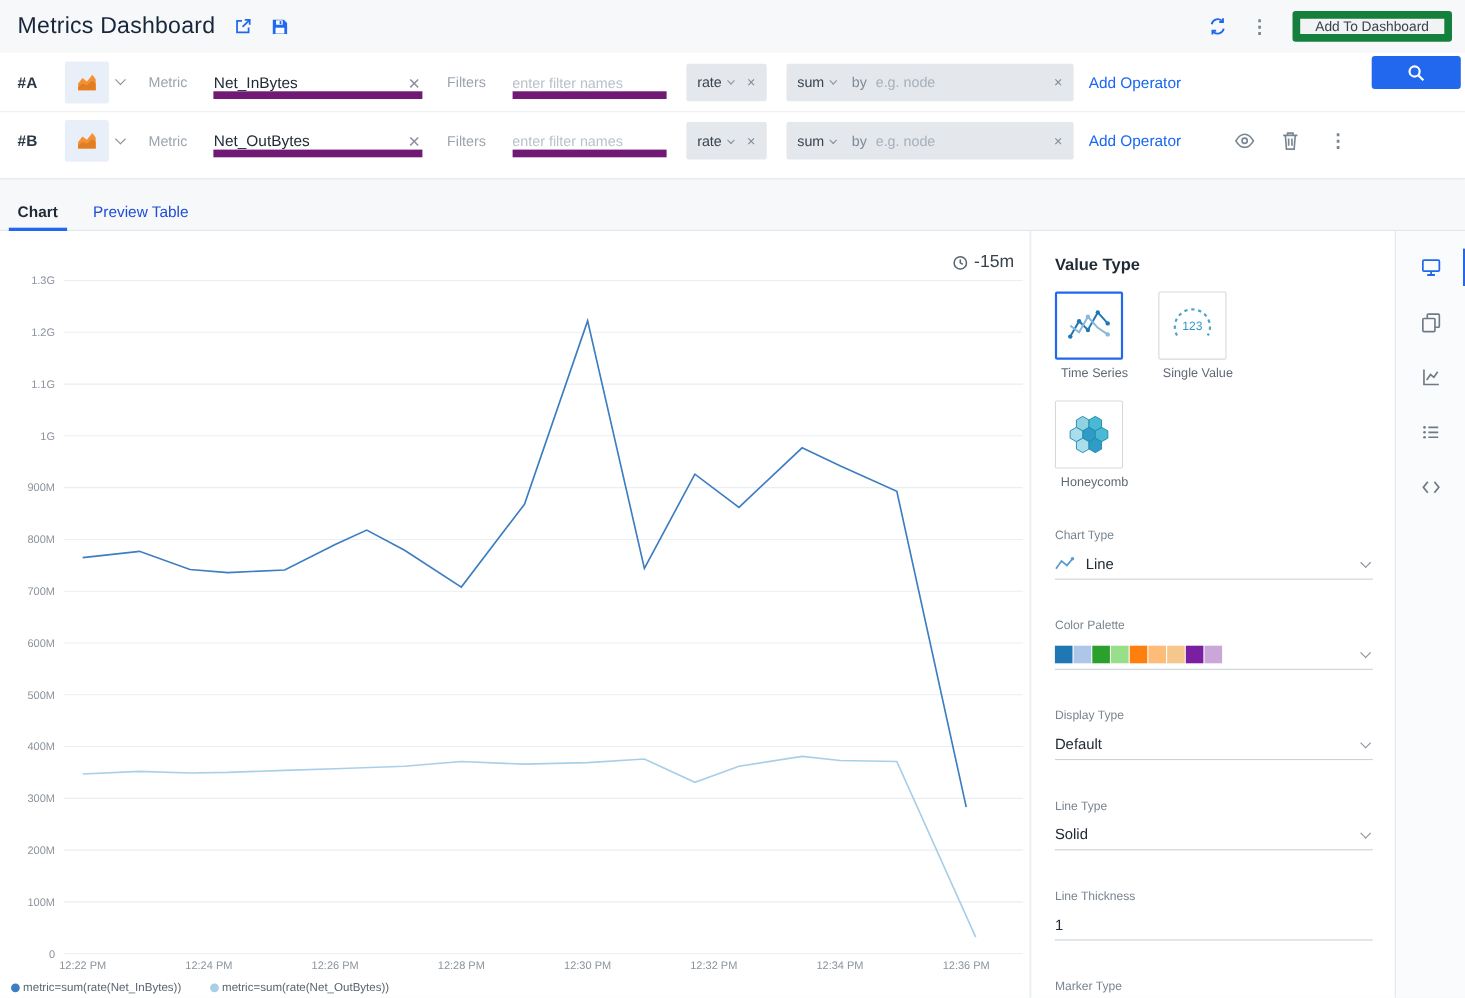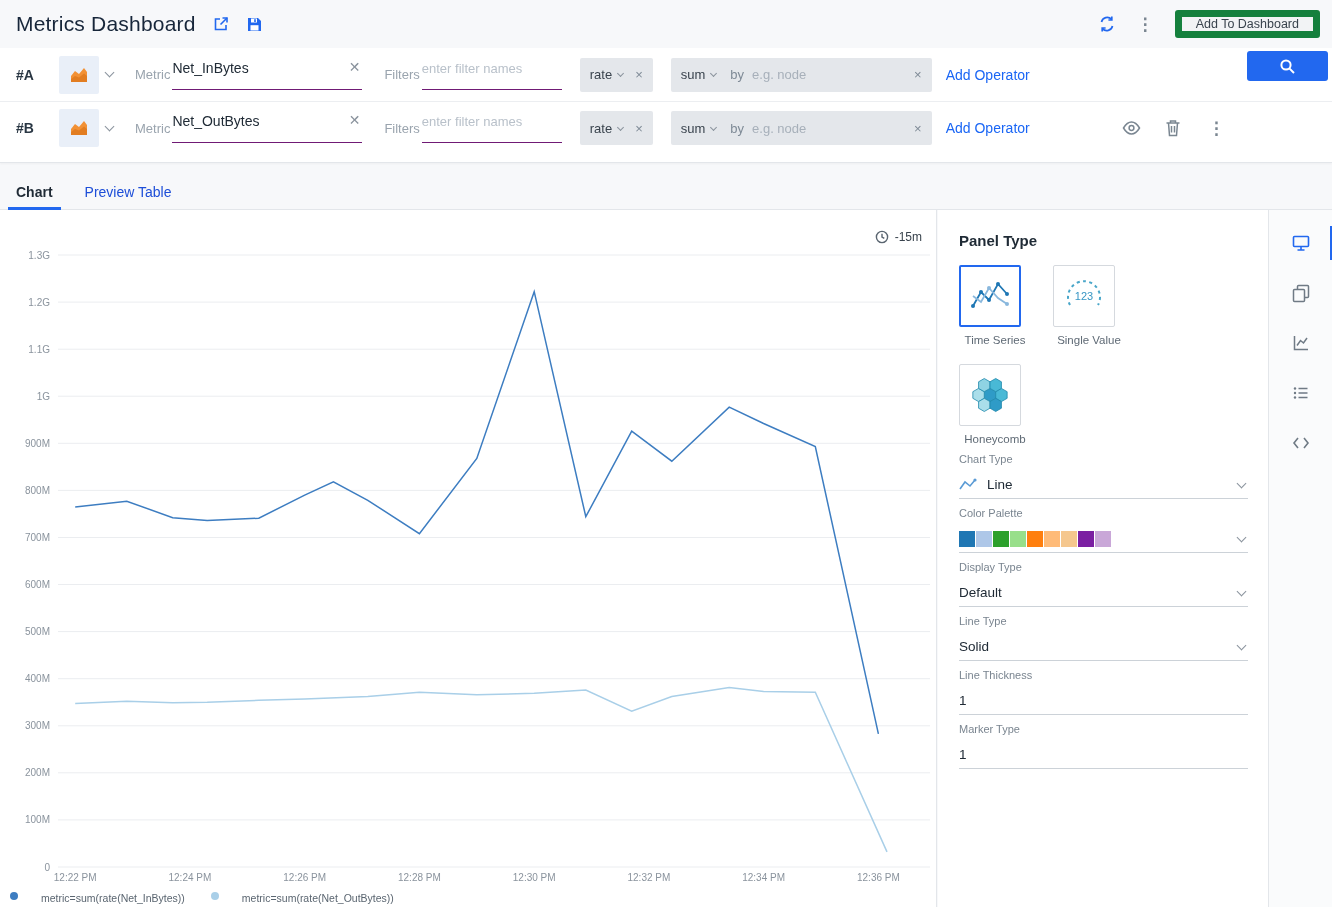--- a/index.html
+++ b/index.html
@@ -17,21 +17,21 @@
   
   .qpanel{position:absolute;top:48px;left:0;width:1332px;height:115px;background:#fff;border-bottom:1px solid #e3e6ea;box-shadow:0 1px 2px rgba(0,0,0,.04)}
   .qrow{display:flex;align-items:center;height:53px;position:relative}
   .qrow+.qrow{border-top:1px solid #eceef1}
   .qid{width:28px;margin-left:16px;font-size:14px;font-weight:700;color:#2a3744}
   .mtype{margin-left:15px;display:flex;align-items:center;cursor:pointer}
   .mtbox{width:40px;height:38px;background:#e9eff8;border-radius:2px;display:flex;align-items:center;justify-content:center}
   .chev{width:7px;height:7px;border-right:1.5px solid #8a939d;border-bottom:1.5px solid #8a939d;transform:rotate(45deg);display:inline-block;margin-left:7px;margin-top:-4px;flex:none}
   .chev.sm{width:5px;height:5px;margin-left:6px;margin-top:-2px}
   .glabel{font-size:13px;color:#9aa4ae;margin-left:22px;flex:none}
-  .ufield{border-bottom:1px solid #701a75;height:30px;display:flex;align-items:flex-start;margin-left:2px}
+  .ufield{border-bottom:7px solid #701a75;height:30px;display:flex;align-items:flex-end;margin-left:24px}
   .ufield input{border:none;outline:none;background:transparent;font-family:inherit;font-size:14px;color:#202b36;width:100%}
   .ufield input::placeholder{color:#b9c1ca;font-size:13px}
   .metricf{width:190px}
   .filterf{width:140px}
   .clearx{color:#8a939d;font-size:14px;cursor:pointer;padding:0 2px;flex:none;line-height:1}
   .chip{background:#e4e7eb;border-radius:2px;height:34px;display:flex;align-items:center;padding:0 10px;margin-left:18px;font-size:13px;color:#39434d;cursor:pointer;flex:none}
   .chip .x{margin-left:12px;color:#7e8a96;font-size:13px}
   .chip .by{color:#7e8a96;margin-left:14px}
   .chip input{border:none;background:transparent;outline:none;width:150px;margin-left:8px;font-family:inherit;font-size:13px;color:#39434d}
   .chip input::placeholder{color:#a7b0ba}
@@ -40,38 +40,38 @@
   .rowacts>span{display:inline-flex;cursor:pointer}
   .search-btn{position:absolute;top:3px;right:4px;width:81px;height:30px;background:#2268ef;border:none;border-radius:3px;cursor:pointer;display:flex;align-items:center;justify-content:center}
 
   
   .tabs{position:absolute;top:176px;left:0;width:1332px;height:34px;border-bottom:1px solid #e3e6ea;padding-left:8px;display:flex;gap:16px}
   .tab{font-size:14px;color:#1d4ed8;padding:8px 8px 0;cursor:pointer;height:34px}
   .tab.active{color:#1f2a35;font-weight:700;border-bottom:3px solid #2268ef}
 
   
   .chart-card{position:absolute;top:210px;left:0;width:937px;height:697px;background:#fff;border-right:1px solid #e3e6ea}
-  .trange{position:absolute;top:20px;right:14px;display:flex;align-items:center;gap:6px;font-size:12px;color:#39434d;cursor:pointer}
+  .trange{position:absolute;top:20px;right:14px;display:flex;align-items:center;gap:6px;font-size:16px;color:#39434d;cursor:pointer}
   #chart-svg{position:absolute;top:26px;left:0}
   #chart-svg text{font-family:"Liberation Sans",sans-serif;font-size:10px;fill:#8a939d}
   .legend{position:absolute;bottom:3px;left:10px;display:flex;gap:26px;font-size:10.5px;color:#5a6570}
-  .legend-item{display:flex;gap:23px;cursor:pointer}
+  .legend-item{display:flex;align-items:center;gap:3px;cursor:pointer}
   .ldot{width:8px;height:8px;border-radius:50%;flex:none}
 
   
   .settings{position:absolute;top:210px;left:938px;width:330px;height:697px;background:#fff;padding:22px 20px 0 21px;overflow:hidden}
   .settings h2{font-size:15px;font-weight:700;color:#1f2a35}
   .pcards{display:flex;gap:22px;margin-top:16px}
   .pcards.row2{margin-top:18px}
   .ptype{width:72px;text-align:center;cursor:pointer}
   .pcard{width:62px;height:62px;border:1px solid #d5d9de;border-radius:2px;display:flex;align-items:center;justify-content:center;background:#fff}
   .ptype.selected .pcard{border:2px solid #2268ef}
   .plabel{font-size:11.5px;color:#5f6a75;margin-top:7px;white-space:nowrap}
   .vs-head{margin-top:40px}
-  .field{margin-top:8px}
+  .field{margin-top:36px}
   .flabel{font-size:11px;color:#7a8590;height:15px}
   .frow{display:flex;align-items:center;height:28px;border-bottom:1px solid #ccd2d8;margin-top:3px;position:relative;width:289px}
   .fval{font-size:13.5px;color:#202b36}
   .frow .chev{position:absolute;right:3px;margin-top:-3px}
   .frow .lineicon{margin-right:8px;display:inline-flex}
   .swatches{display:flex;align-items:center;gap:1px}
   .swatch{width:16px;height:16px;display:inline-block;cursor:pointer}
 
   
   .toolstrip{position:absolute;top:210px;left:1268px;width:64px;height:697px;background:#fafbfc;border-left:1px solid #e3e6ea;padding-top:8px}
@@ -269,21 +269,21 @@
       <span>metric=sum(rate(Net_InBytes))</span>
     </div>
     <div class="legend-item">
       <span class="ldot" style="background: rgb(169, 207, 232);"></span>
       <span>metric=sum(rate(Net_OutBytes))</span>
     </div>
   </div>
 </section>
 
 <aside class="settings">
-  <h2>Panel Type</h2>
+  <h2>Value Type</h2>
 
   <div class="pcards">
     <div class="ptype selected">
       <div class="pcard">
         <svg width="44" height="44" viewBox="0 0 44 44">
           <polyline points="5,32 13,18 21,26 30,10 39,20" fill="none" stroke="#1f77b4" stroke-width="1.8"></polyline>
           <circle cx="5" cy="32" r="2" fill="#1f77b4"></circle>
             <circle cx="13" cy="18" r="2" fill="#1f77b4"></circle>
             <circle cx="21" cy="26" r="2" fill="#1f77b4"></circle>
             <circle cx="30" cy="10" r="2" fill="#1f77b4"></circle>

